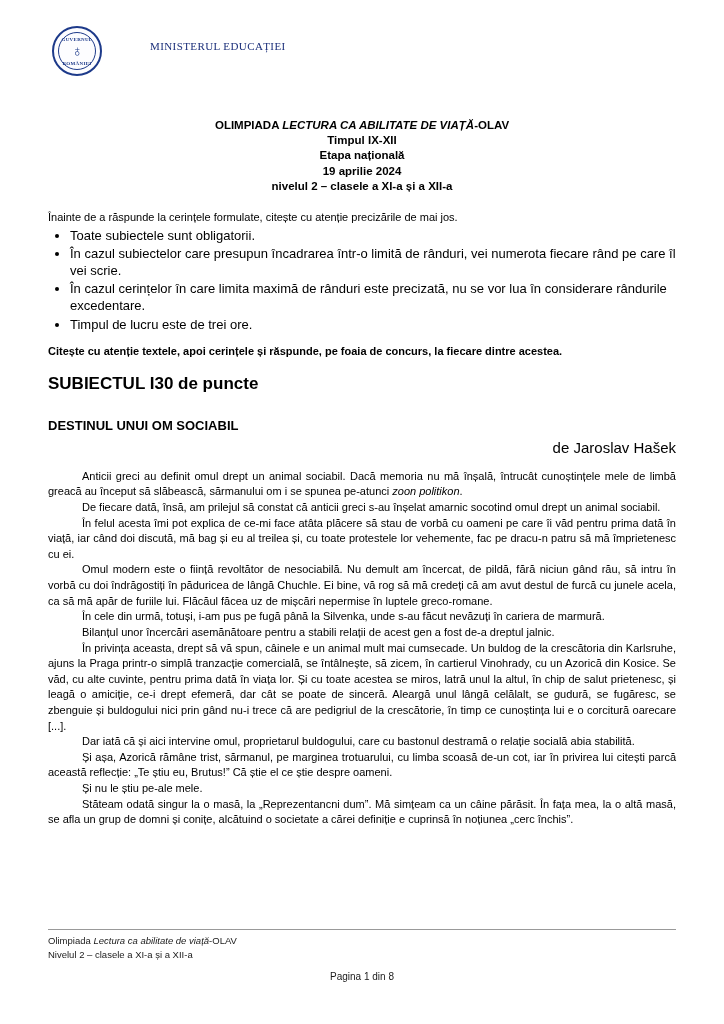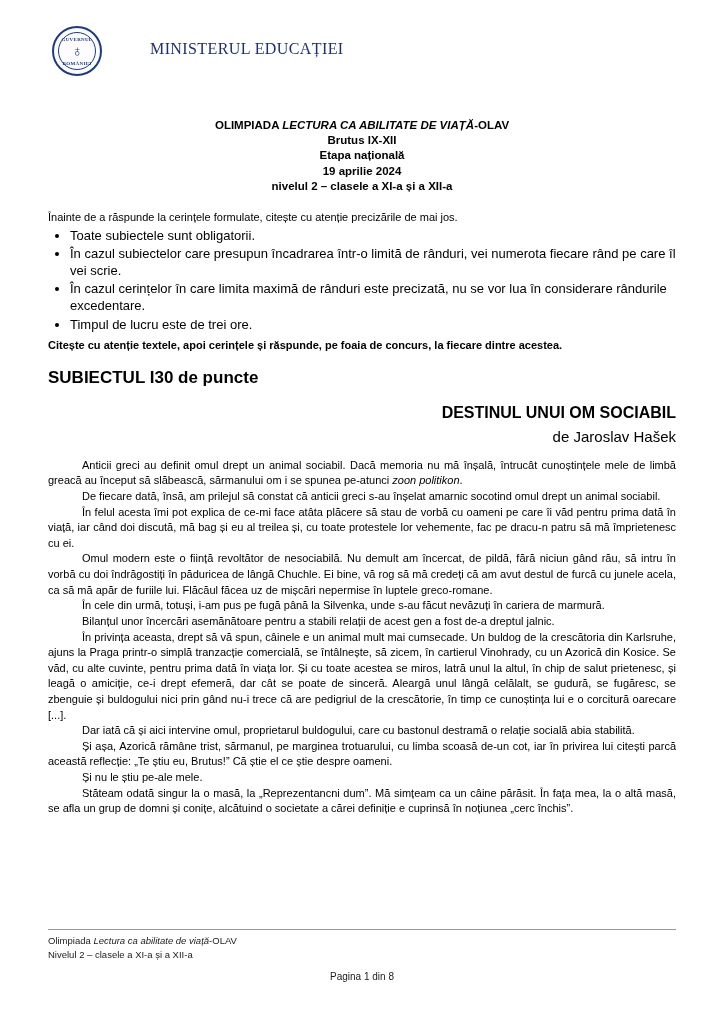--- a/index.html
+++ b/index.html
@@ -68,21 +68,21 @@
     height: 20px;
     color: #1d3a8a;
     font-size: 15px;
     line-height: 20px;
     text-align: center;
   }
   .ministry {
     margin-left: 48px;
     margin-top: 14px;
     font-family: "Liberation Serif", serif;
-    font-size: 16px;
+    font-size: 11px;
     letter-spacing: .4px;
     color: #1b2f7a;
     font-variant: small-caps;
     font-weight: normal;
   }
 
   
   .title-block {
     text-align: center;
     margin-top: 36px;
@@ -102,40 +102,40 @@
   ul.instr {
     margin: 4px 0 0 0;
     padding-left: 22px;
     font-size: 13px;
     line-height: 1.32;
   }
   ul.instr li {
     margin-bottom: 1px;
   }
   .instr-bold {
-    margin-top: 6px;
+    margin-top: 12px;
     font-size: 11px;
     font-weight: bold;
   }
 
   
   .subject-row {
     margin-top: 17px;
     display: flex;
     justify-content: flex-start;
     font-size: 17px;
     font-weight: bold;
   }
 
   
   .text-title {
-    text-align: right;
-    font-size: 16px;
-    font-weight: bold;
-    margin-top: 16px;
+    text-align: left;
+    font-size: 13px;
+    font-weight: bold;
+    margin-top: 24px;
   }
   .author {
     text-align: right;
     font-size: 15px;
     margin-top: 6px;
   }
 
   
   .body-text {
     margin-top: 13px;
@@ -180,21 +180,21 @@
     <div class="crest">
       <div class="crest-text-top">GUVERNUL</div>
       <div class="crest-eagle">♁</div>
       <div class="crest-text-bottom">ROMÂNIEI</div>
     </div>
     <div class="ministry">MINISTERUL EDUCAȚIEI</div>
   </div>
 
   <div class="title-block">
     <div class="title-line"><span>OLIMPIADA </span><span class="ital">LECTURA CA ABILITATE DE VIAȚĂ</span><span>-OLAV</span></div>
-    <div class="title-line">Brutus IX-XII</div>
+    <div class="title-line">Timpul IX-XII</div>
     <div class="title-line">Etapa națională</div>
     <div class="title-line">19 aprilie 2024</div>
     <div class="title-line">nivelul 2 – clasele a XI-a și a XII-a</div>
   </div>
 
   <div class="instr-lead">Înainte de a răspunde la cerințele formulate, citește cu atenție precizările de mai jos.</div>
   <ul class="instr">
     <li>Toate subiectele sunt obligatorii.</li>
     <li>În cazul subiectelor care presupun încadrarea într-o limită de rânduri, vei numerota fiecare rând pe care îl vei scrie.</li>
     <li>În cazul cerințelor în care limita maximă de rânduri este precizată, nu se vor lua în considerare rândurile excedentare.</li>

